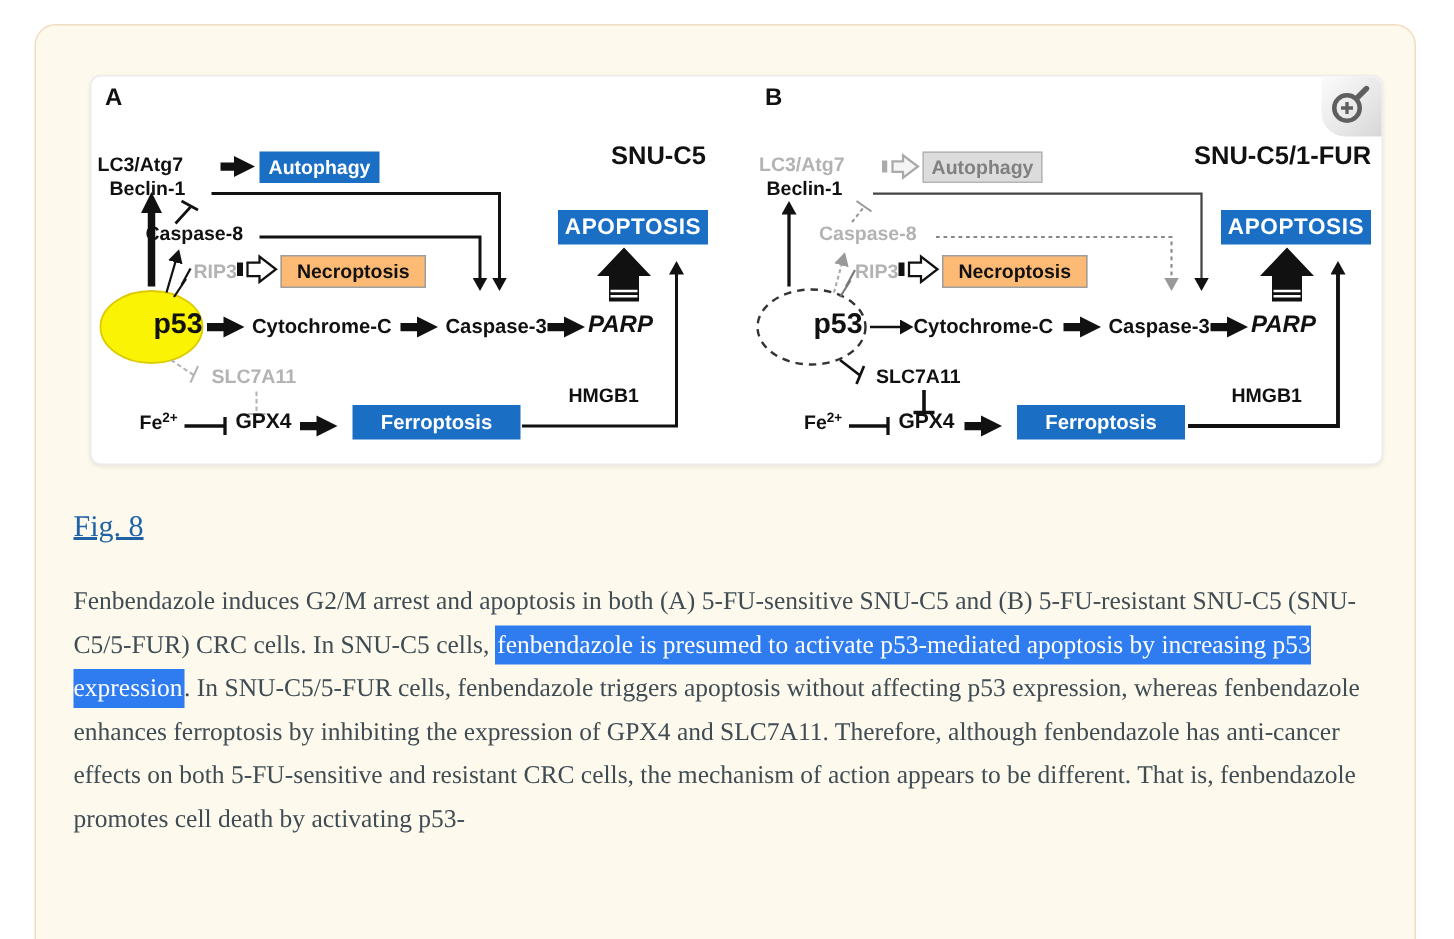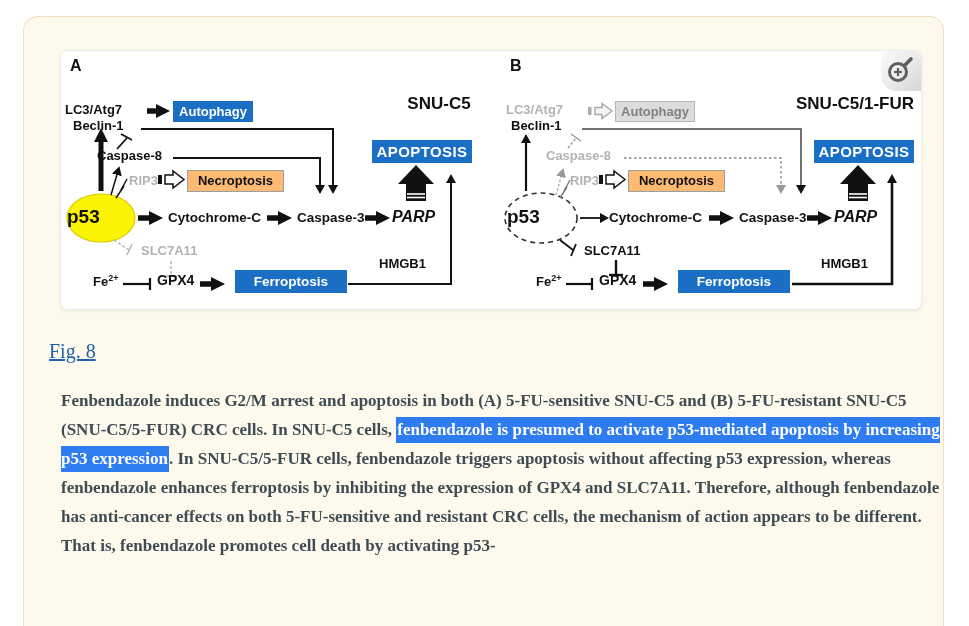--- a/index.html
+++ b/index.html
@@ -12,36 +12,36 @@
     border:1px solid #ececec;border-radius:7px;box-shadow:0 1px 3px rgba(0,0,0,.08);}
   .panel{position:absolute;top:0;height:258px;}
   .panel-a{left:0;width:435px;}
   .panel-b{left:435px;width:425px;}
   .panel svg.wires{position:absolute;left:0;top:0;}
   .dlabel{position:absolute;font-family:"Liberation Sans",sans-serif;font-weight:bold;
     font-size:13px;color:#111;white-space:nowrap;}
   .gray{color:#b3b3b3;}
   .panel-letter{font-size:16px;}
   .cellline{font-size:17px;text-align:center;}
-  .p53label{font-size:19px;text-align:left;}
+  .p53label{font-size:19px;text-align:right;}
   .parp{font-size:16px;font-style:italic;}
   .bluebox{position:absolute;background:#1a6fc5;color:#fff;font-family:"Liberation Sans",sans-serif;
     font-weight:bold;text-align:center;box-sizing:border-box;}
   .graybox{position:absolute;background:#fdba74;border:1px solid #9e9e9e;color:#111;
     font-family:"Liberation Sans",sans-serif;font-weight:bold;text-align:center;box-sizing:border-box;}
   .graybox.dimtext{color:#808080;border-color:#b5b5b5;background:#dcdcdc;}
   .zoom-btn{position:absolute;right:0;top:0;width:40px;height:40px;border:0;cursor:pointer;
     background:linear-gradient(135deg,#fbfbfb 0%,#e9e9e9 55%,#d7d7d7 100%);
     border-radius:0 7px 0 16px;padding:0;}
   
   .fig-link{display:inline-block;margin:30px 0 0 0;font-size:20px;color:#1f62a8;
     text-decoration:underline;cursor:pointer;}
   .caption{margin:21px 0 0 0;width:882px;font-size:17.5px;font-weight:bold;color:#32302b;
     line-height:29px;}
-  .body-text{margin:23px 0 0 12px;width:882px;font-size:17px;color:#3f4c54;line-height:29px;font-weight:bold;}
+  .body-text{margin:23px 0 0 0;width:882px;font-size:17px;color:#3f4c54;line-height:29px;}
   .hl{background:#2e7cf0;color:#fff;padding:3px 1px 4px 1px;}
   sup{font-size:9px;}
 </style>
 </head>
 <body>
 
 <div class="container">
 
   
   <div class="figure-card">

